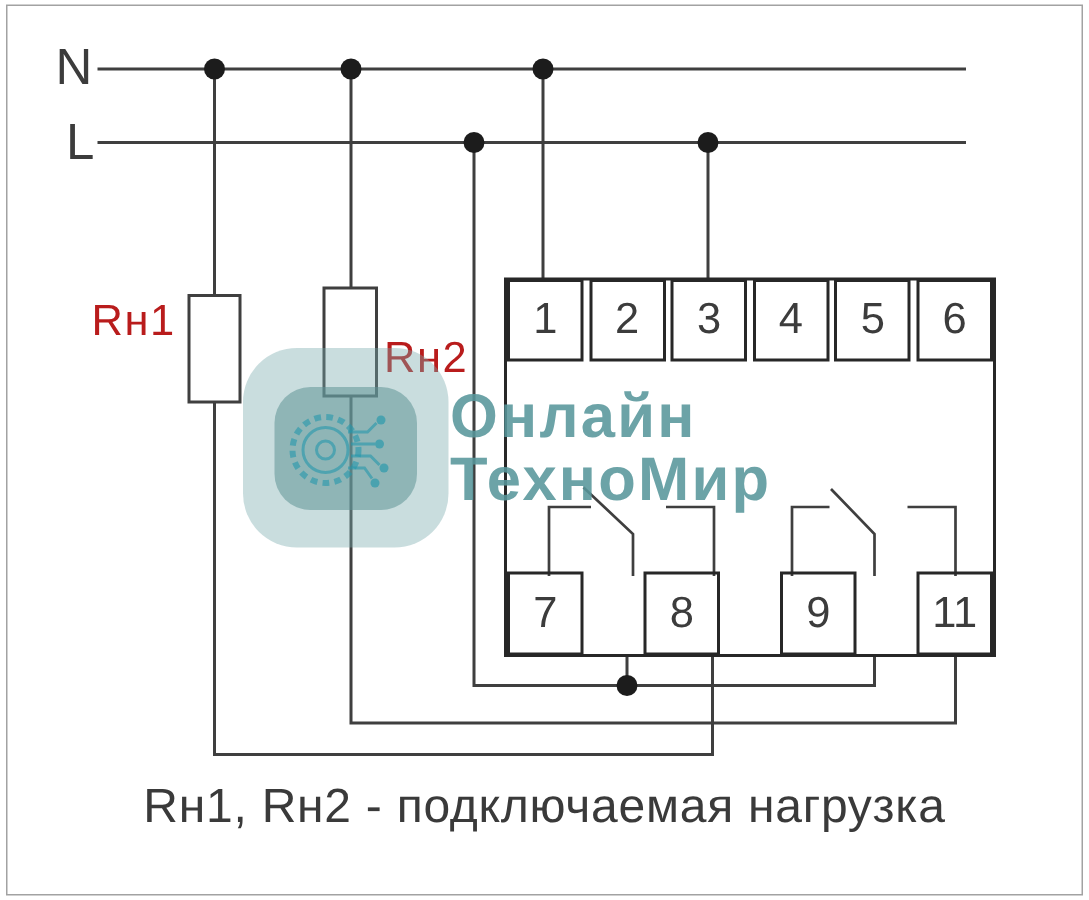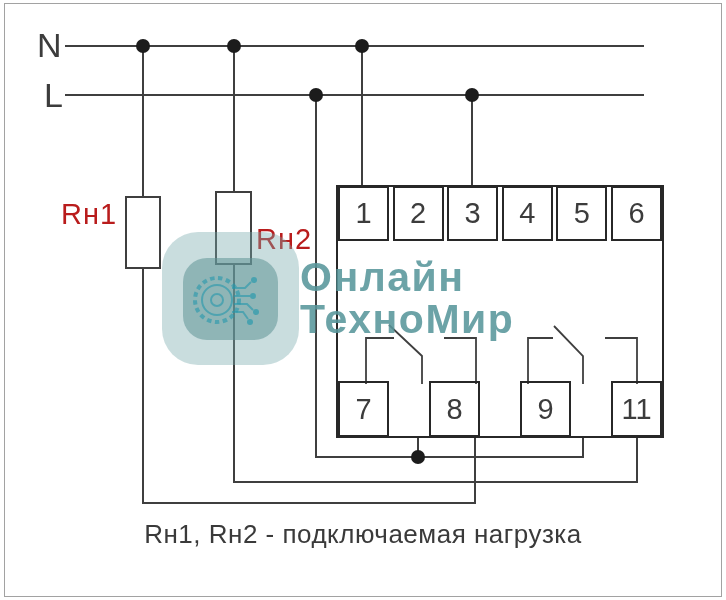--- a/index.html
+++ b/index.html
@@ -12,21 +12,21 @@
   .bus-label{position:absolute;color:#3c3c3c;font-size:34px;font-weight:400;letter-spacing:1px;}
   .load-label{position:absolute;color:#b91c1c;font-size:29px;font-weight:400;letter-spacing:1px;}
   
   .device{position:absolute;left:336px;top:185px;width:328px;height:253px;border:2.5px solid #272727;box-sizing:border-box;background:transparent;}
   .term-row{position:absolute;left:0;right:0;display:flex;justify-content:space-between;}
   .term-row.top{top:-1px;height:55px;}
   .term-row.bottom{bottom:-1px;height:56px;}
   .term-cell{width:51px;height:100%;border:2.5px solid #272727;box-sizing:border-box;display:flex;align-items:center;justify-content:center;background:transparent;}
   .term-num{font-size:29px;color:#3c3c3c;font-weight:400;}
   
-  .caption{position:absolute;left:0;right:0;top:519px;text-align:center;font-size:26px;color:#3a3a3a;letter-spacing:0.5px;}
+  .caption{position:absolute;left:0;right:0;top:519px;text-align:center;font-size:32px;color:#3a3a3a;letter-spacing:0.5px;}
   
   .wm{pointer-events:none;}
   .wm-outer{position:absolute;left:162px;top:232px;width:137px;height:133px;border-radius:36px;background:rgba(120,171,172,0.40);}
   .wm-inner{position:absolute;left:21px;top:26px;width:95px;height:82px;border-radius:24px;background:rgba(95,148,150,0.55);}
   .wm-text{position:absolute;left:300px;top:256px;font-weight:bold;font-size:41px;line-height:42px;letter-spacing:1.5px;color:rgba(88,150,155,0.88);}
 </style>
 </head>
 <body>
 
 <div class="stage">

